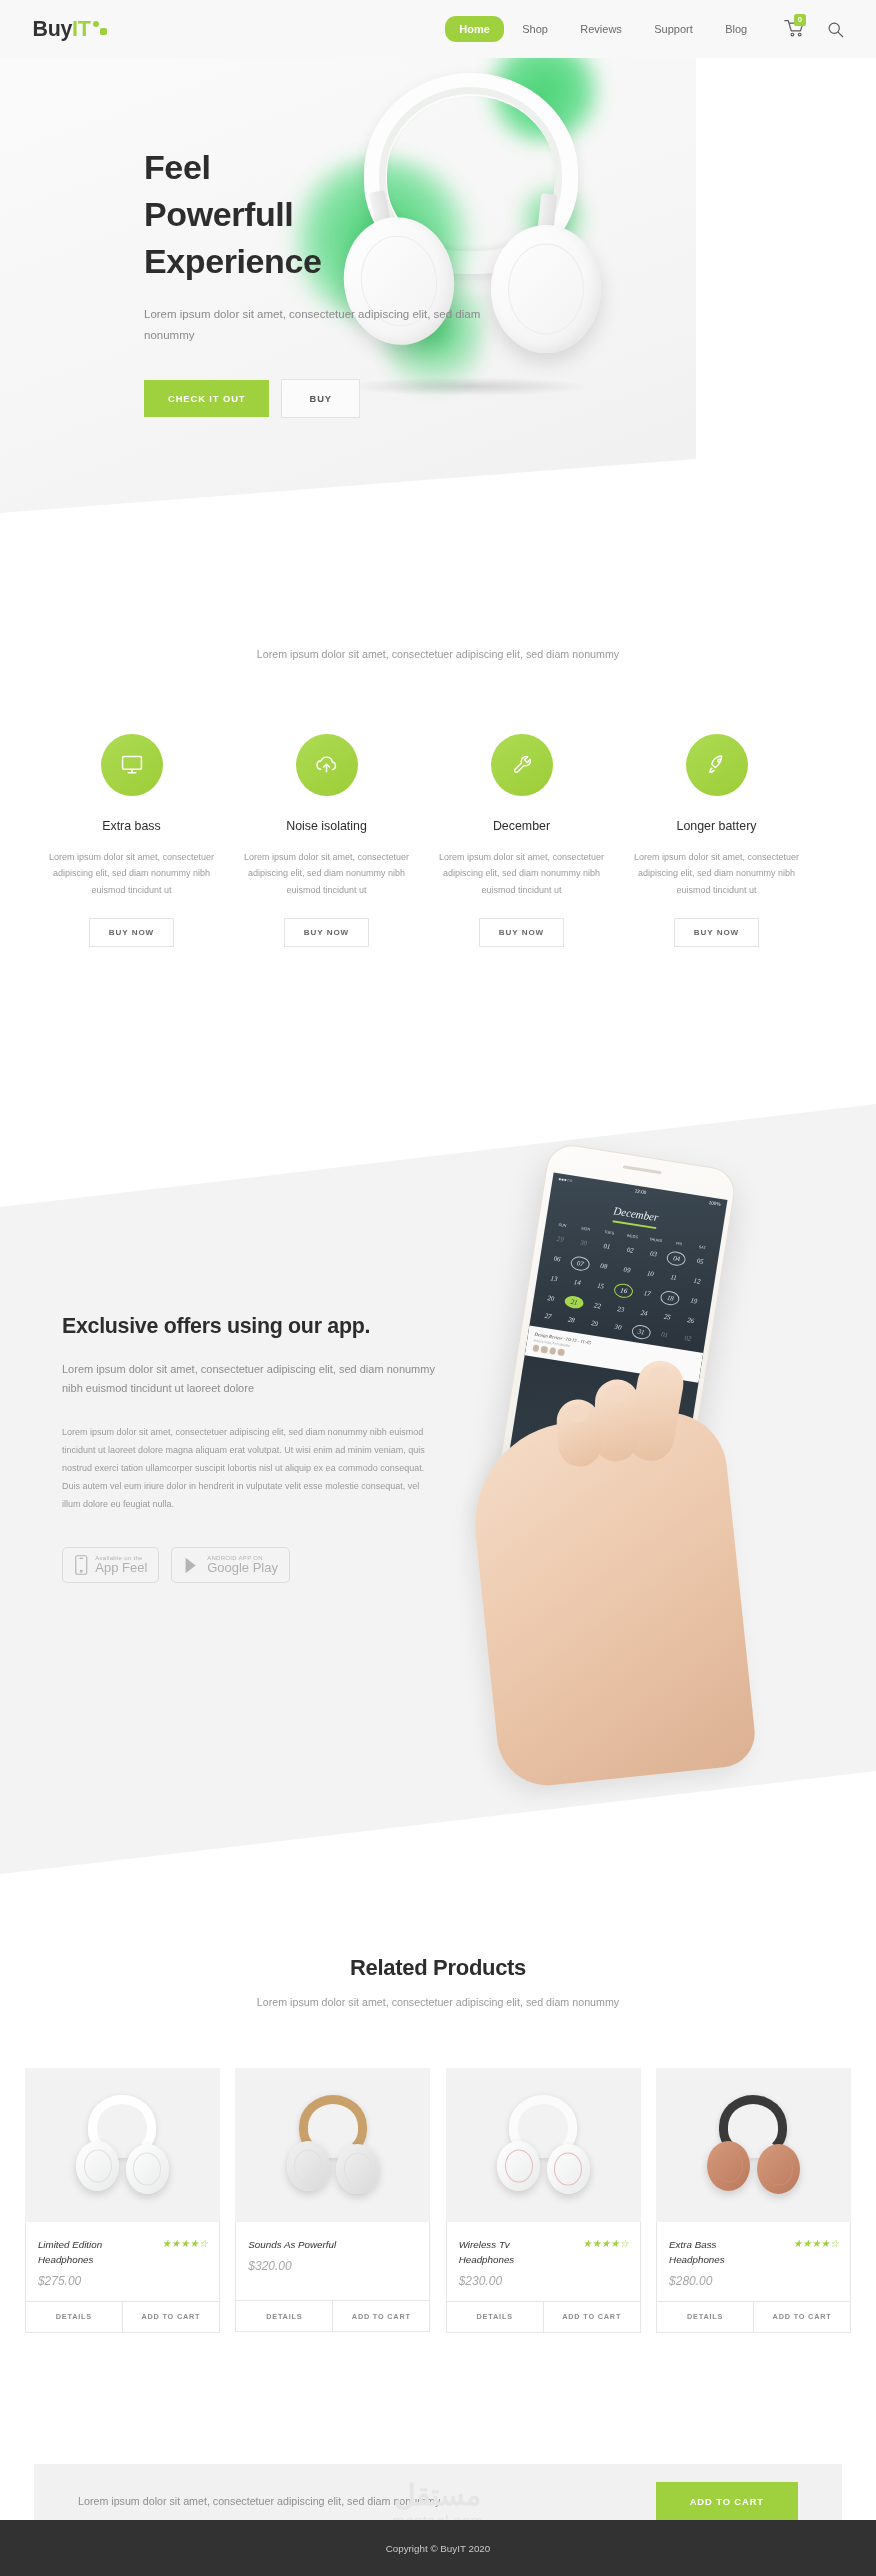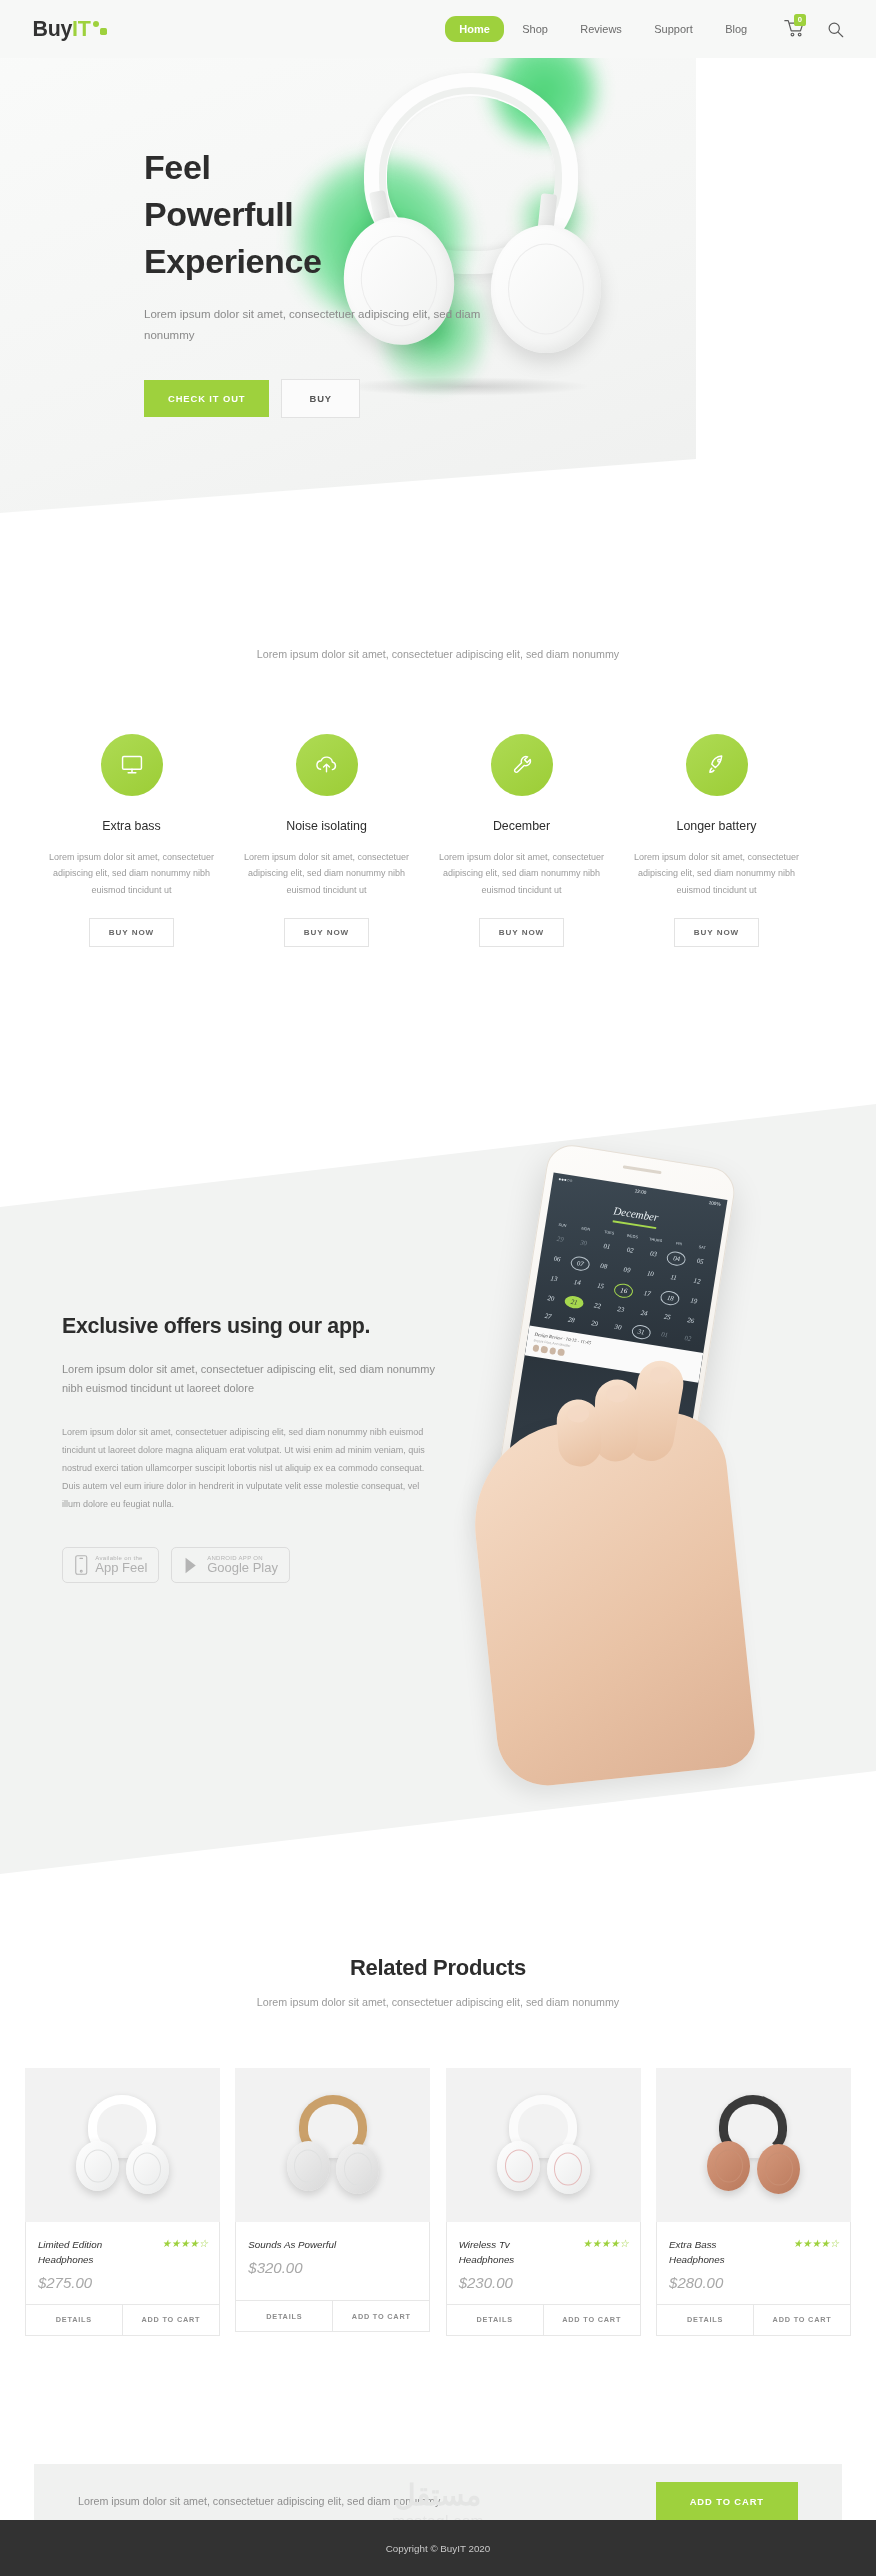--- a/index.html
+++ b/index.html
@@ -201,21 +201,21 @@
   .prod { width: 195px; background: #fff; }
   .prod .img {
     height: 154px; background: #f2f2f2;
     display: flex; align-items: center; justify-content: center;
   }
   .prod .meta {
     border: 0.9px solid #e7e7e7; border-top: none; padding: 14.5px 12px 13px;
     position: relative; min-height: 79px; font-style: italic;
   }
   .prod .pname { font-size: 9.8px; line-height: 1.55; color: #333; width: 103px; }
-  .prod .price { margin-top: 6.8px; font-size: 15px; color: #a8a8a8; }
+  .prod .price { margin-top: 6.8px; font-size: 12px; color: #a8a8a8; }
   .prod .stars { position: absolute; right: 11px; top: 14.5px; font-size: 10.3px; color: #9ed13d; letter-spacing: 0px; }
   .prod .actions { display: flex; border: 0.9px solid #e7e7e7; border-top: none; }
   .prod .actions button {
     flex: 1; background: #fff; border: none; padding: 10.3px 3.4px;
     font-size: 7.3px; font-weight: 700; letter-spacing: 0.8px; color: #8d8d8d;
     cursor: pointer; font-family: inherit;
   }
   .prod .actions button:first-child { border-right: 0.9px solid #e7e7e7; }
 
   

